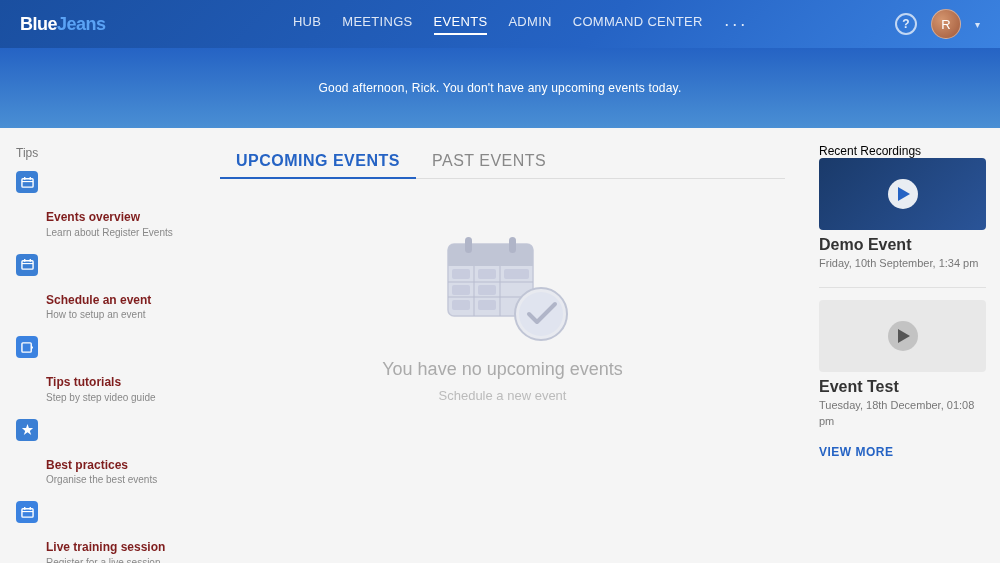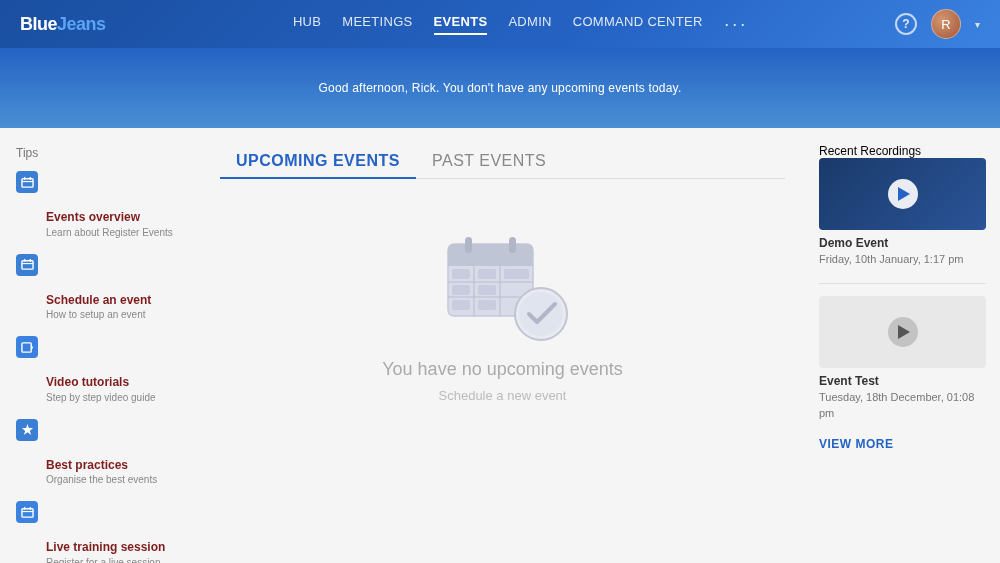--- a/index.html
+++ b/index.html
@@ -33,21 +33,21 @@
       font-size: 13px;
       font-weight: 500;
       letter-spacing: 0.3px;
       cursor: pointer;
       padding-bottom: 4px;
       text-transform: uppercase;
     }
     .nav-link.active {
       color: #fff;
       border-bottom: 2px solid #fff;
-      font-weight: 700;
+      font-weight: 400;
       text-align: center;
     }
     .nav-more {
       color: rgba(255,255,255,0.85);
       font-size: 18px;
       cursor: pointer;
       letter-spacing: 2px;
     }
     .nav-right {
       display: flex;
@@ -266,21 +266,21 @@
     .play-icon {
       width: 0;
       height: 0;
       border-style: solid;
       border-width: 7px 0 7px 12px;
       margin-left: 2px;
     }
     .play-icon.dark-arrow { border-color: transparent transparent transparent #555; }
     .play-icon.light-arrow { border-color: transparent transparent transparent #2563c4; }
     .recording-title {
-      font-size: 12px;
+      font-size: 16px;
       color: #333;
       font-weight: 600;
       margin-bottom: 2px;
     }
     .recording-date {
       font-size: 11px;
       color: #777;
       line-height: 1.4;
     }
     .divider {
@@ -360,21 +360,21 @@
 
     
     <div class="tip-item">
       <div class="tip-icon">
         <svg viewBox="0 0 14 14">
             <rect x="1" y="2" width="10" height="10" rx="1" fill="none" stroke="#fff" stroke-width="1.5"></rect>
             <polygon points="11,4 13,7 11,10" fill="#fff"></polygon>
           </svg>
       </div>
       <div>
-        <div class="tip-text-title">Video tutorials</div>
+        <div class="tip-text-title">Tips tutorials</div>
         <div class="tip-text-sub">Step by step video guide</div>
       </div>
     </div>
 
     
     <div class="tip-item">
       <div class="tip-icon star">
         <svg viewBox="0 0 14 14">
             <polygon points="7,1 8.5,5.5 13,5.5 9.5,8.5 11,13 7,10 3,13 4.5,8.5 1,5.5 5.5,5.5" fill="#fff"></polygon>
           </svg>
@@ -447,21 +447,21 @@
   <div class="right-panel">
     <div class="recent-label">Recent Recordings</div>
 
     <div class="recording-card">
       <div class="recording-thumb dark">
         <div class="play-btn white-bg">
           <div class="play-icon light-arrow"></div>
         </div>
       </div>
       <div class="recording-title">Demo Event</div>
-      <div class="recording-date">Friday, 10th January, 1:17 pm</div>
+      <div class="recording-date">Friday, 10th September, 1:34 pm</div>
     </div>
 
     <div class="divider"></div>
 
     <div class="recording-card">
       <div class="recording-thumb light">
         <div class="play-btn gray-bg">
           <div class="play-icon dark-arrow"></div>
         </div>
       </div>

